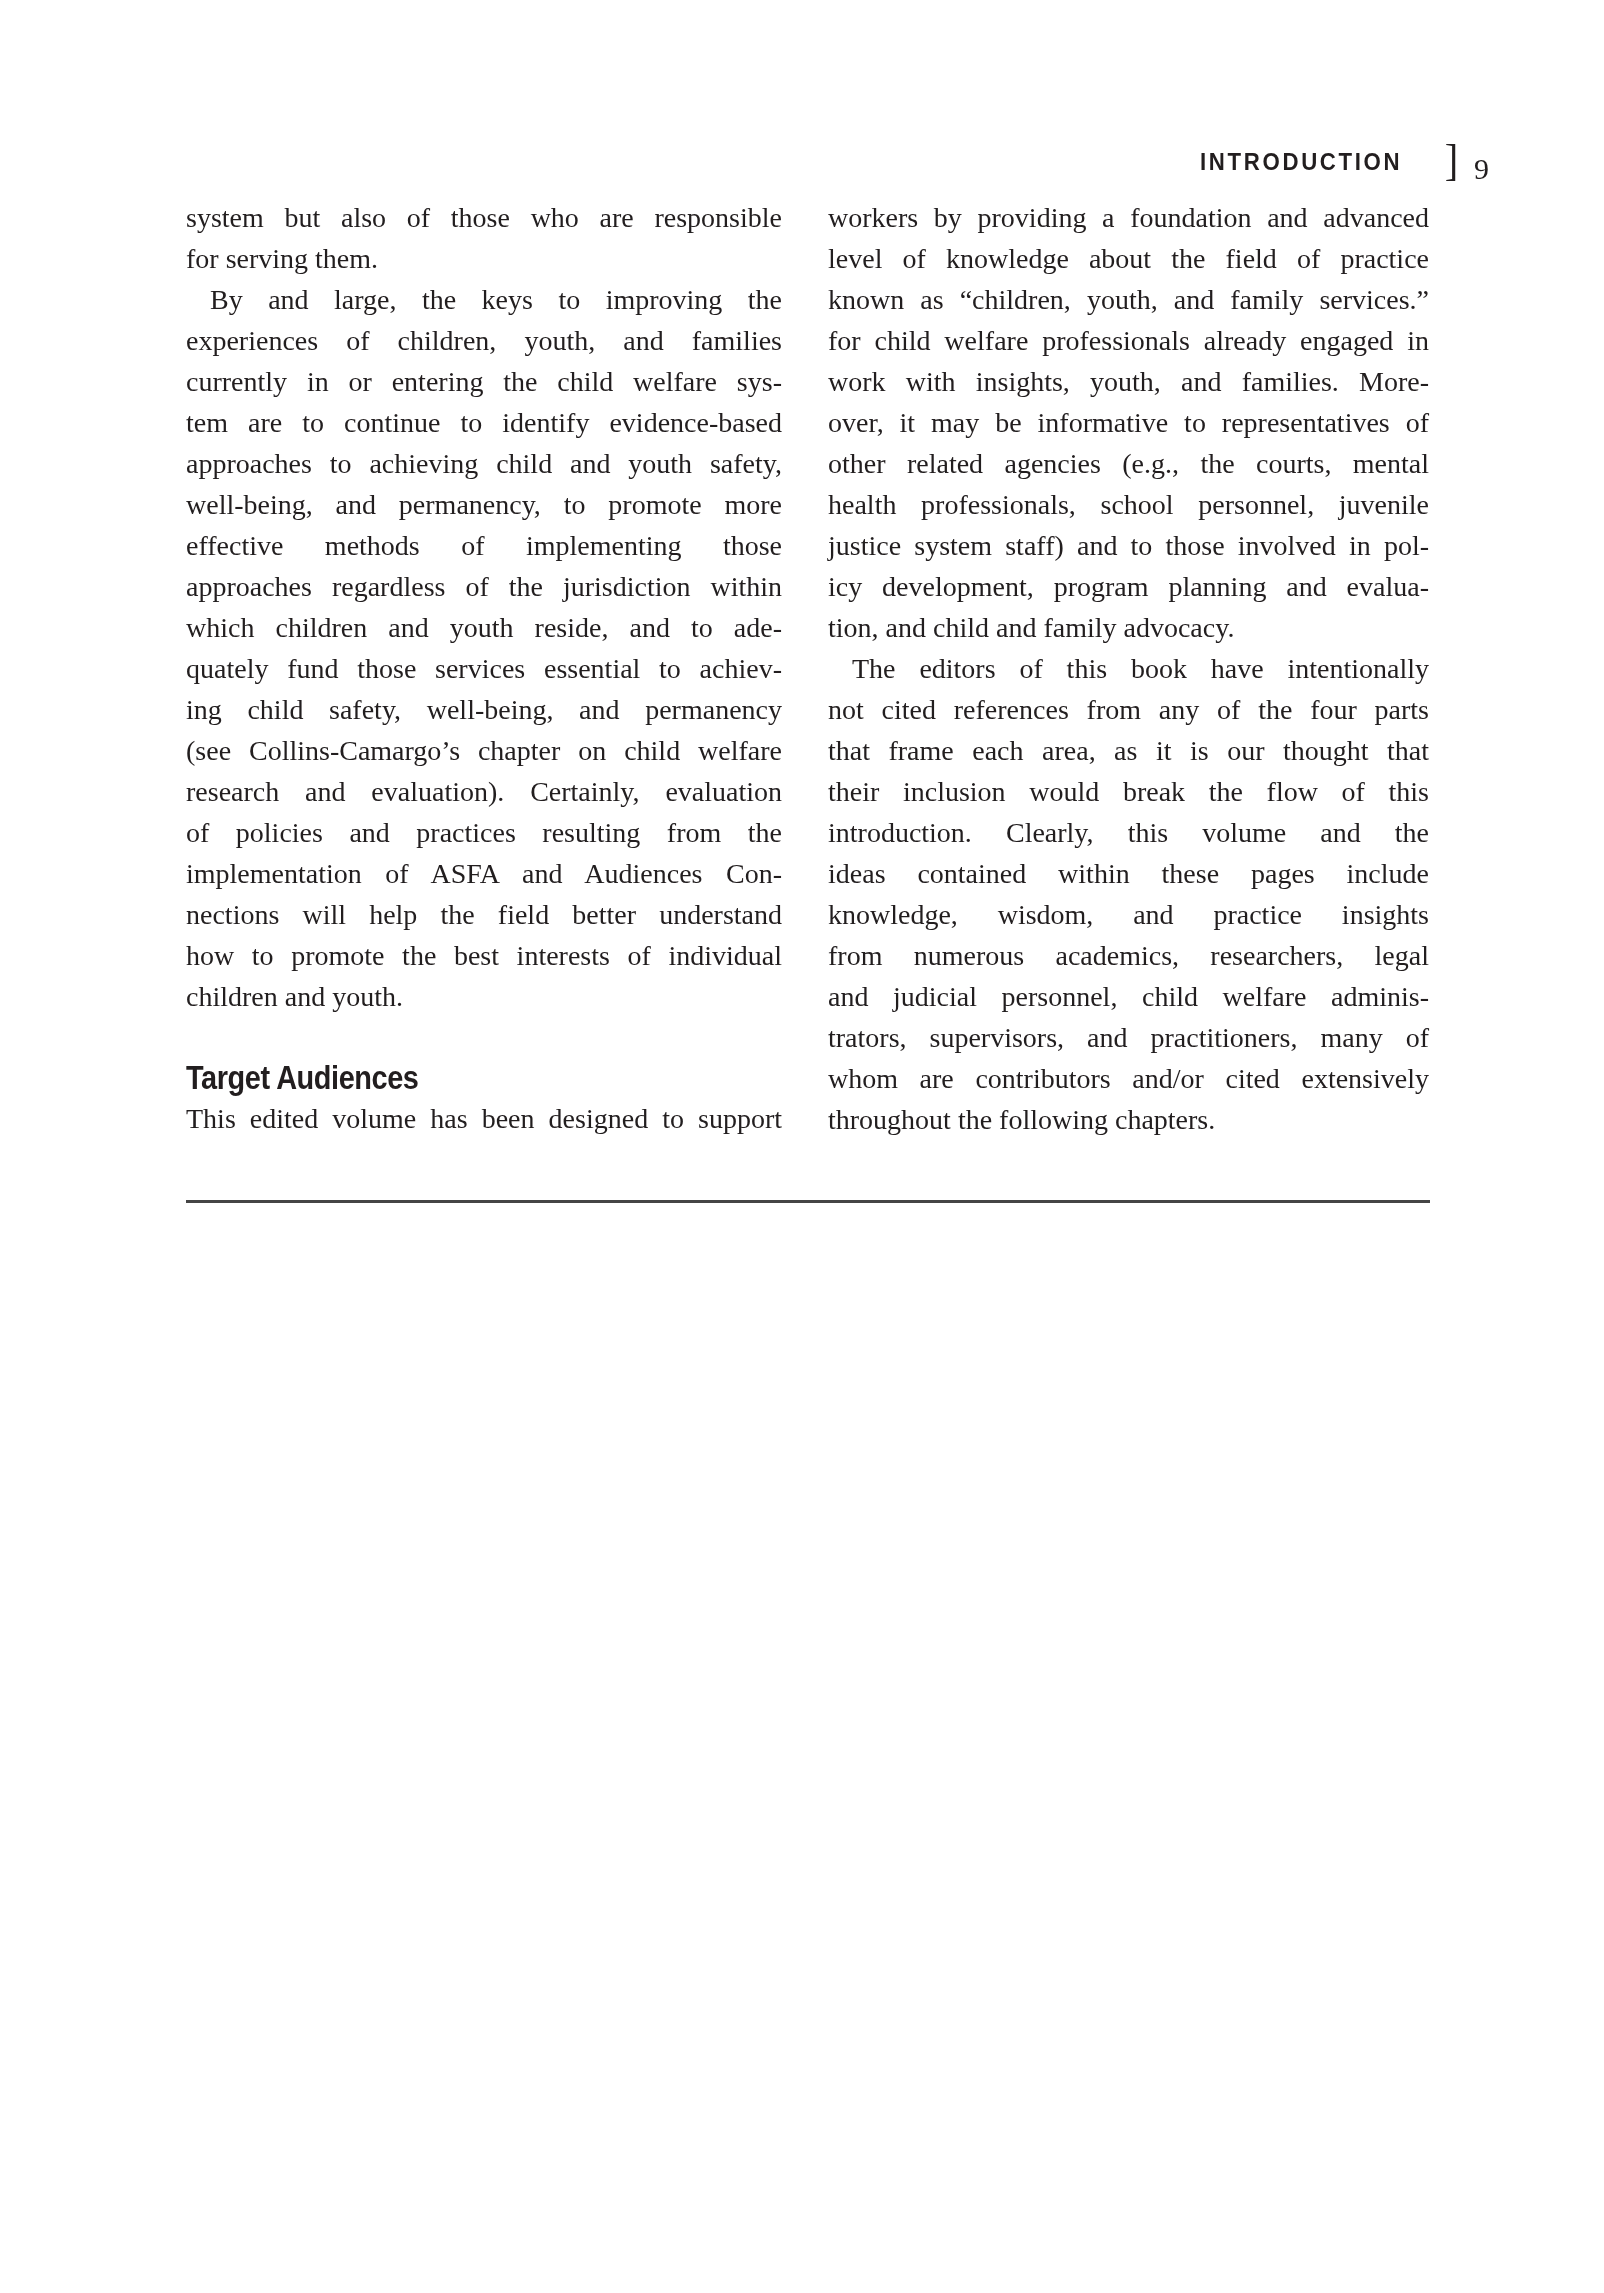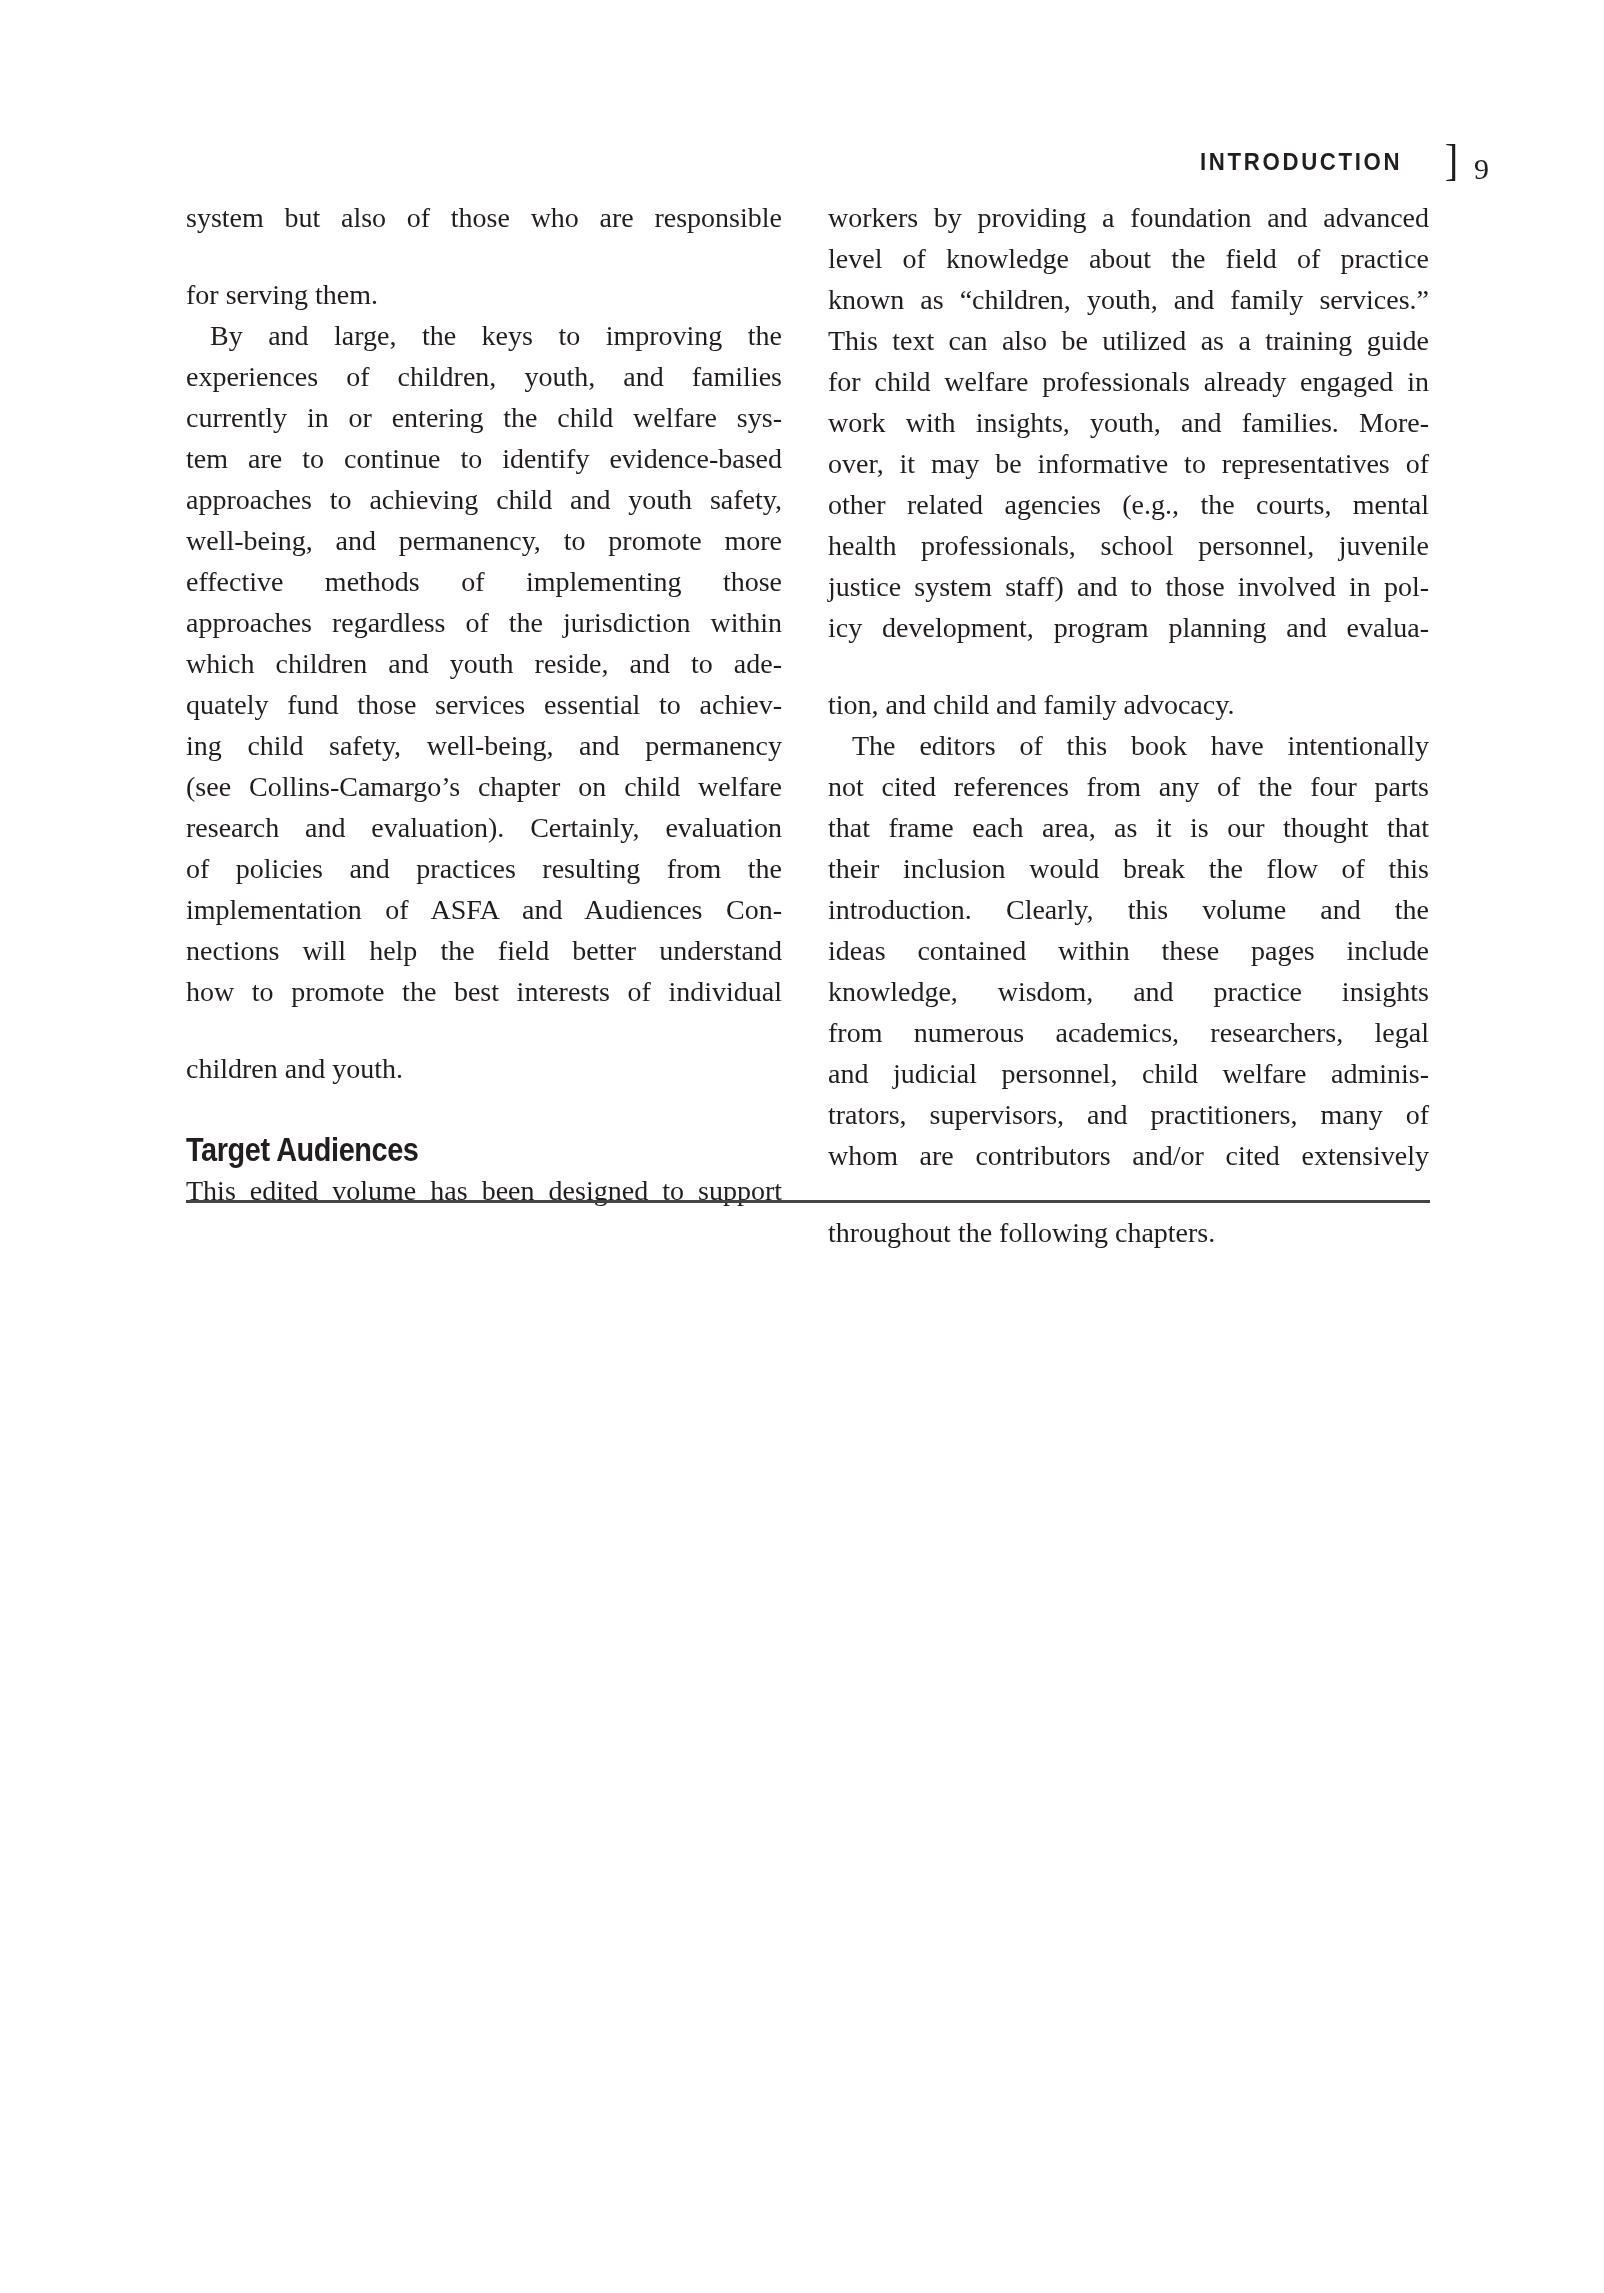--- a/index.html
+++ b/index.html
@@ -59,21 +59,21 @@
     line-height: 41px;
     text-rendering: optimizeLegibility;
   }
   .col-left  { left: 186px; width: 596px; }
   .col-right { left: 828px; width: 601px; }
 
   .line {
     text-align: justify;
     text-align-last: justify;
   }
-  .line.last   { text-align-last: left; margin-top: 36px; }
+  .line.last   { text-align-last: left; }
   .line.indent { text-indent: 24px; }
 
   .section-heading {
     margin-top: 40px;
     height: 41px;
     line-height: 41px;
   }
   .section-heading .heading-inner {
     display: inline-block;
     font-family: "Liberation Sans", sans-serif;
@@ -128,21 +128,20 @@
       <div class="line">how to promote the best interests of individual</div>
       <div class="line last">children and youth.</div>
       <div class="section-heading"><span class="heading-inner">Target Audiences</span></div>
       <div class="line">This edited volume has been designed to support</div>
     </div>
 
   <div class="col col-right">
       <div class="line">workers by providing a foundation and advanced</div>
       <div class="line">level of knowledge about the field of practice</div>
       <div class="line">known as “children, youth, and family services.”</div>
-      <div class="line">This text can also be utilized as a training guide</div>
       <div class="line">for child welfare professionals already engaged in</div>
       <div class="line">work with insights, youth, and families. More-</div>
       <div class="line">over, it may be informative to representatives of</div>
       <div class="line">other related agencies (e.g., the courts, mental</div>
       <div class="line">health professionals, school personnel, juvenile</div>
       <div class="line">justice system staff) and to those involved in pol-</div>
       <div class="line">icy development, program planning and evalua-</div>
       <div class="line last">tion, and child and family advocacy.</div>
       <div class="line indent">The editors of this book have intentionally</div>
       <div class="line">not cited references from any of the four parts</div>

